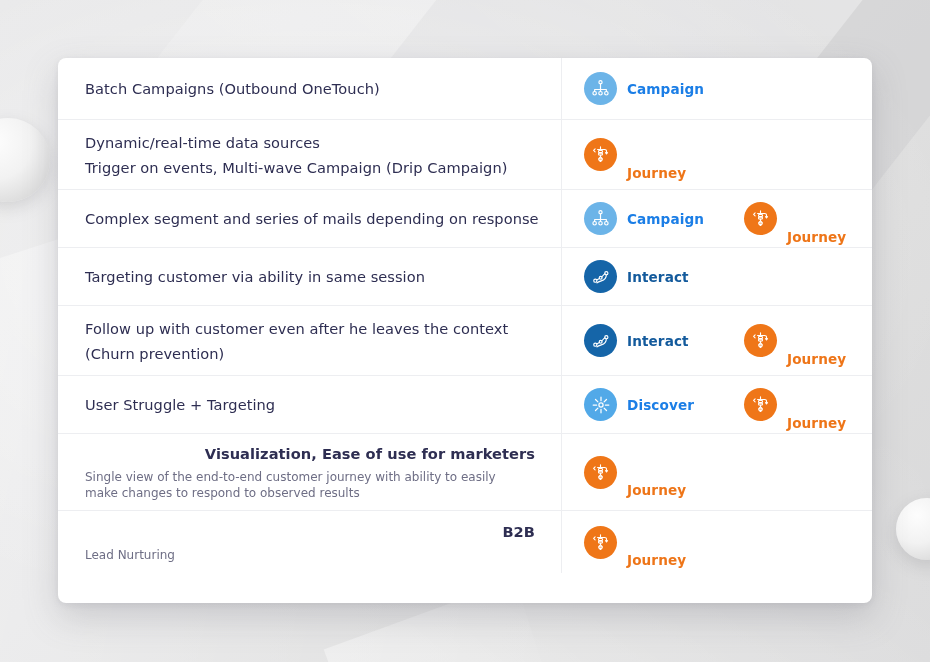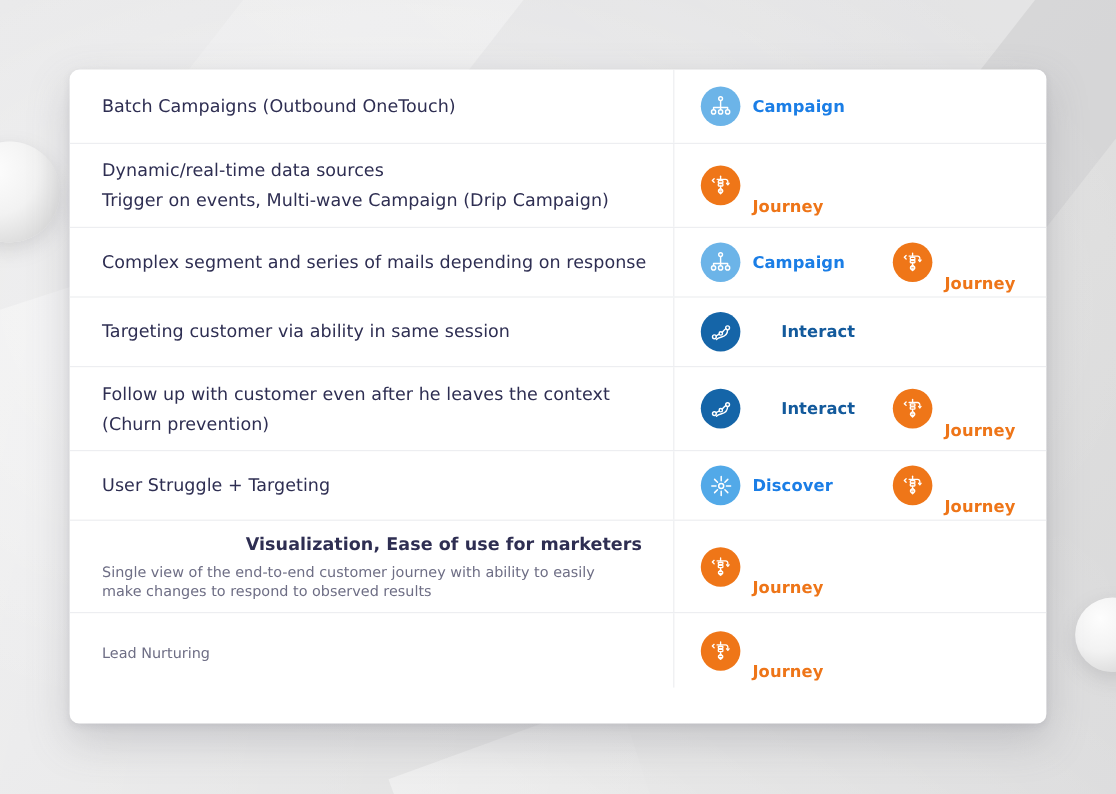--- a/index.html
+++ b/index.html
@@ -163,21 +163,21 @@
   }
 
   
   .tag[data-variant="campaign"] .tag-icon { background: #6cb4e8; }
   .tag[data-variant="campaign"] .tag-label { color: #1b7ee6; }
 
   .tag[data-variant="journey"] .tag-icon { background: #ef7618; }
   .tag[data-variant="journey"] .tag-label { color: #ee7518; margin-top: 36px; }
 
   .tag[data-variant="interact"] .tag-icon { background: #1565a8; }
-  .tag[data-variant="interact"] .tag-label { color: #135a9c; margin-left: 24px; }
+  .tag[data-variant="interact"] .tag-label { color: #135a9c; }
 
   .tag[data-variant="discover"] .tag-icon { background: #52a9e8; }
   .tag[data-variant="discover"] .tag-label { color: #1b7ee6; }
 
   .tag.is-empty { visibility: hidden; }
 </style>
 </head>
 <body>
 
 <div class="bg-base"></div>
@@ -386,20 +386,21 @@
     <path d="M12 19.2v1.6l-1.4-1.2M12 20.8l1.4-1.2"></path>
   </svg>
 </span>
           <span class="tag-label">Journey</span>
         </div>
         <div class="tag is-empty"></div>
       </div>
     </div>
     <div class="row" style="flex: 0 0 62px;">
       <div class="row-desc">
+        <div class="desc-title">B2B</div>
         <div class="desc-sub">Lead Nurturing</div>
       </div>
       <div class="row-tags">
         <div class="tag" data-variant="journey">
           <span class="tag-icon">
   <svg width="19" height="19" viewBox="0 0 24 24" fill="none" stroke="#ffffff" stroke-width="1.4" stroke-linecap="round" stroke-linejoin="round">
     <path d="M12 2.4v3.0"></path>
     <path d="M8.3 5.6h9.0a2.3 2.3 0 0 1 2.3 2.3v1.7"></path>
     <path d="M5.2 8.6 3.3 6.8l1.9-1.8"></path>
     <path d="M19.6 11.3l-1.3-1.6M19.6 11.3l1.3-1.6"></path>

